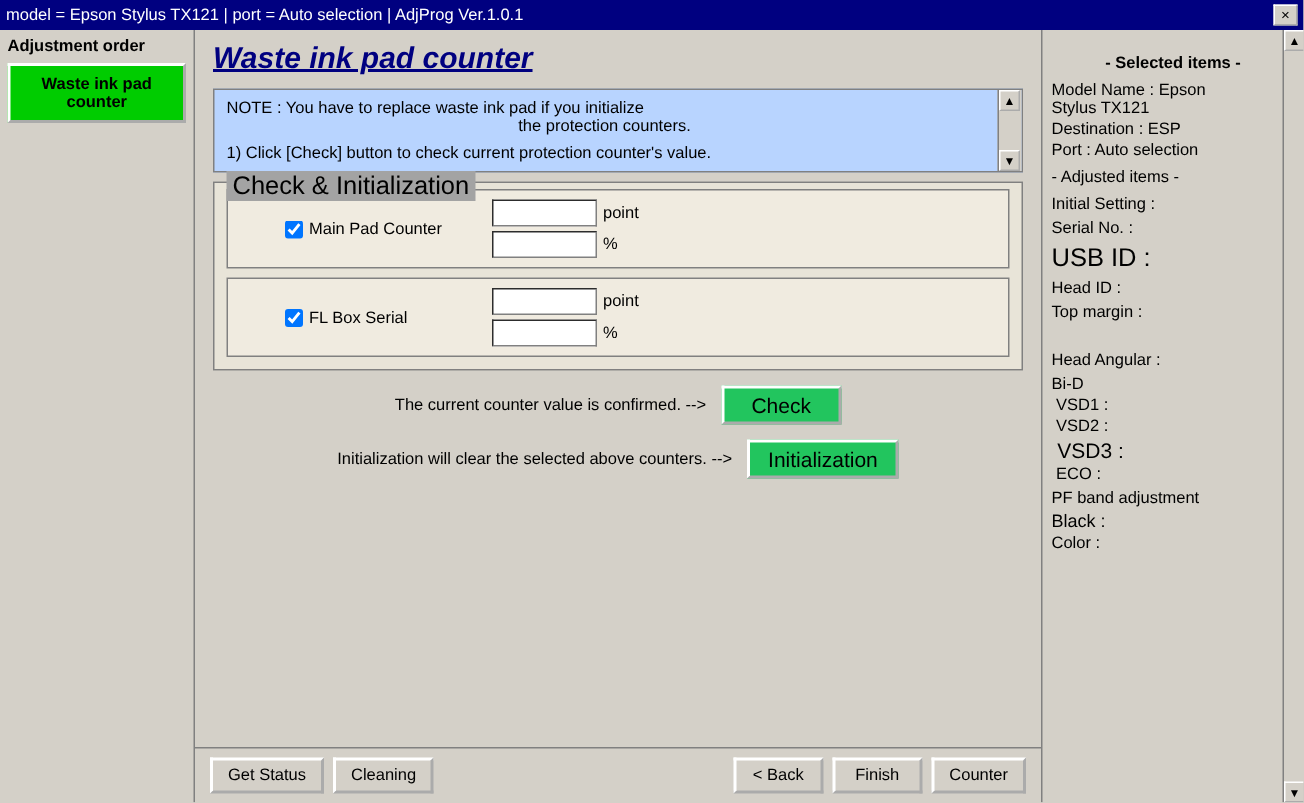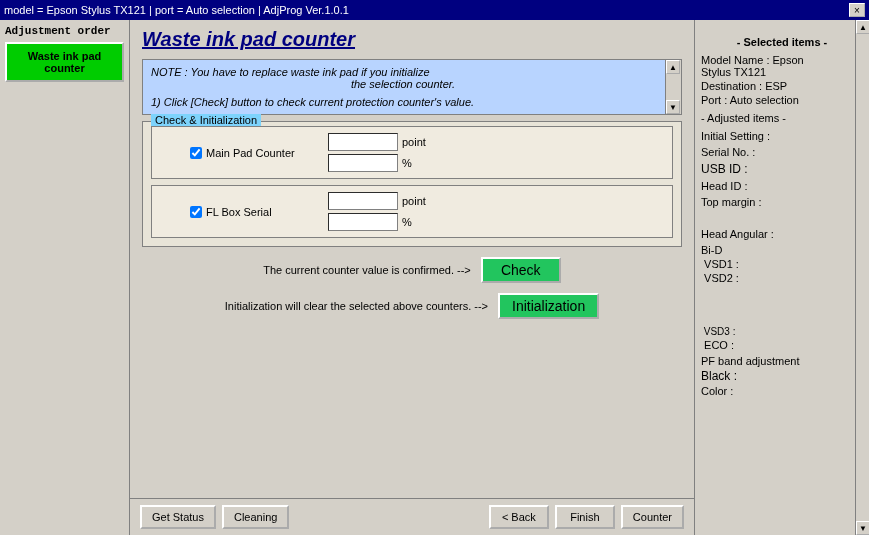--- a/index.html
+++ b/index.html
@@ -49,21 +49,20 @@
       border-right: 1px solid #808080;
       display: flex;
       flex-direction: column;
       padding: 5px;
     }
     .sidebar-title {
       font-size: 11px;
       color: #000;
       margin-bottom: 5px;
       font-weight: bold;
-      font-family: Liberation Mono, monospace;
     }
     .sidebar-item-active {
       background: #00cc00;
       color: black;
       padding: 6px 8px;
       font-size: 11px;
       font-weight: bold;
       text-align: center;
       border: 2px outset #ffffff;
       cursor: pointer;
@@ -127,23 +126,23 @@
     .group-box {
       border: 1px solid #808080;
       padding: 4px 8px 8px 8px;
       position: relative;
       background: #e8e4d8;
     }
     .group-title {
       position: absolute;
       top: -8px;
       left: 8px;
-      background: #7dd3fc;
+      background: #a3a3a3;
       padding: 0 4px;
-      font-size: 11px;
+      font-size: 17px;
     }
     .counter-row {
       border: 1px solid #808080;
       background: #f0ebe0;
       margin-bottom: 6px;
       padding: 6px 8px;
       display: flex;
       align-items: center;
       gap: 8px;
     }
@@ -273,23 +272,23 @@
   </div>
 
   <div class="content-area">
     <div class="content-header">
       <h1 class="content-title">Waste ink pad counter</h1>
     </div>
 
     <div class="content-body">
 
       <div class="note-box">
-        <div style="padding-right: 18px; font-style: italic;">
+        <div style="padding-right: 18px;">
           <div style="font-size:11px;">NOTE : You have to replace waste ink pad if you initialize</div>
-          <div style="font-size:11px; text-align:center;">the selection counter.</div>
+          <div style="font-size:11px; text-align:center;">the protection counters.</div>
           <div style="height:6px;"></div>
           <div style="font-size:11px;">1) Click [Check] button to check current protection counter's value.</div>
         </div>
         <div class="note-scrollbar">
           <div class="scroll-btn">▲</div>
           <div class="scroll-btn">▼</div>
         </div>
       </div>
 
       <div class="group-box">
@@ -353,28 +352,28 @@
   </div>
 
   <div class="right-panel">
     <div class="right-panel-title">- Selected items -</div>
     <div style="font-size:11px; margin-bottom:2px;">Model Name : Epson<br>Stylus TX121</div>
     <div style="font-size:11px; margin-bottom:2px;">Destination : ESP</div>
     <div style="font-size:11px; margin-bottom:6px;">Port : Auto selection</div>
     <div style="font-size:11px; margin-bottom:6px;">- Adjusted items -</div>
     <div style="font-size:11px; margin-bottom:4px;">Initial Setting :</div>
     <div style="font-size:11px; margin-bottom:4px;">Serial No. :</div>
-    <div style="font-size:12px; margin-bottom:4px;">USB ID :</div>
+    <div style="font-size:17px; margin-bottom:4px;">USB ID :</div>
     <div style="font-size:11px; margin-bottom:4px;">Head ID :</div>
     <div style="font-size:11px; margin-bottom:20px;">Top margin :</div>
     <div style="font-size:11px; margin-bottom:4px;">Head Angular :</div>
     <div style="font-size:11px; margin-bottom:2px;">Bi-D</div>
     <div style="font-size:11px; margin-bottom:2px;">&nbsp;VSD1 :</div>
     <div style="font-size:11px; margin-bottom:2px;">&nbsp;VSD2 :</div>
-    <div style="font-size:10px; margin-bottom:2px;margin-top:40px;">&nbsp;VSD3 :</div>
+    <div style="font-size:14px; margin-bottom:2px;">&nbsp;VSD3 :</div>
     <div style="font-size:11px; margin-bottom:4px;">&nbsp;ECO  :</div>
     <div style="font-size:11px; margin-bottom:2px;">PF band adjustment</div>
     <div style="font-size:12px; margin-bottom:2px;">Black :</div>
     <div style="font-size:11px; margin-bottom:2px;">Color :</div>
 
     <div class="right-panel-scrollbar">
       <div class="scroll-btn">▲</div>
       <div class="scroll-btn">▼</div>
     </div>
   </div>

